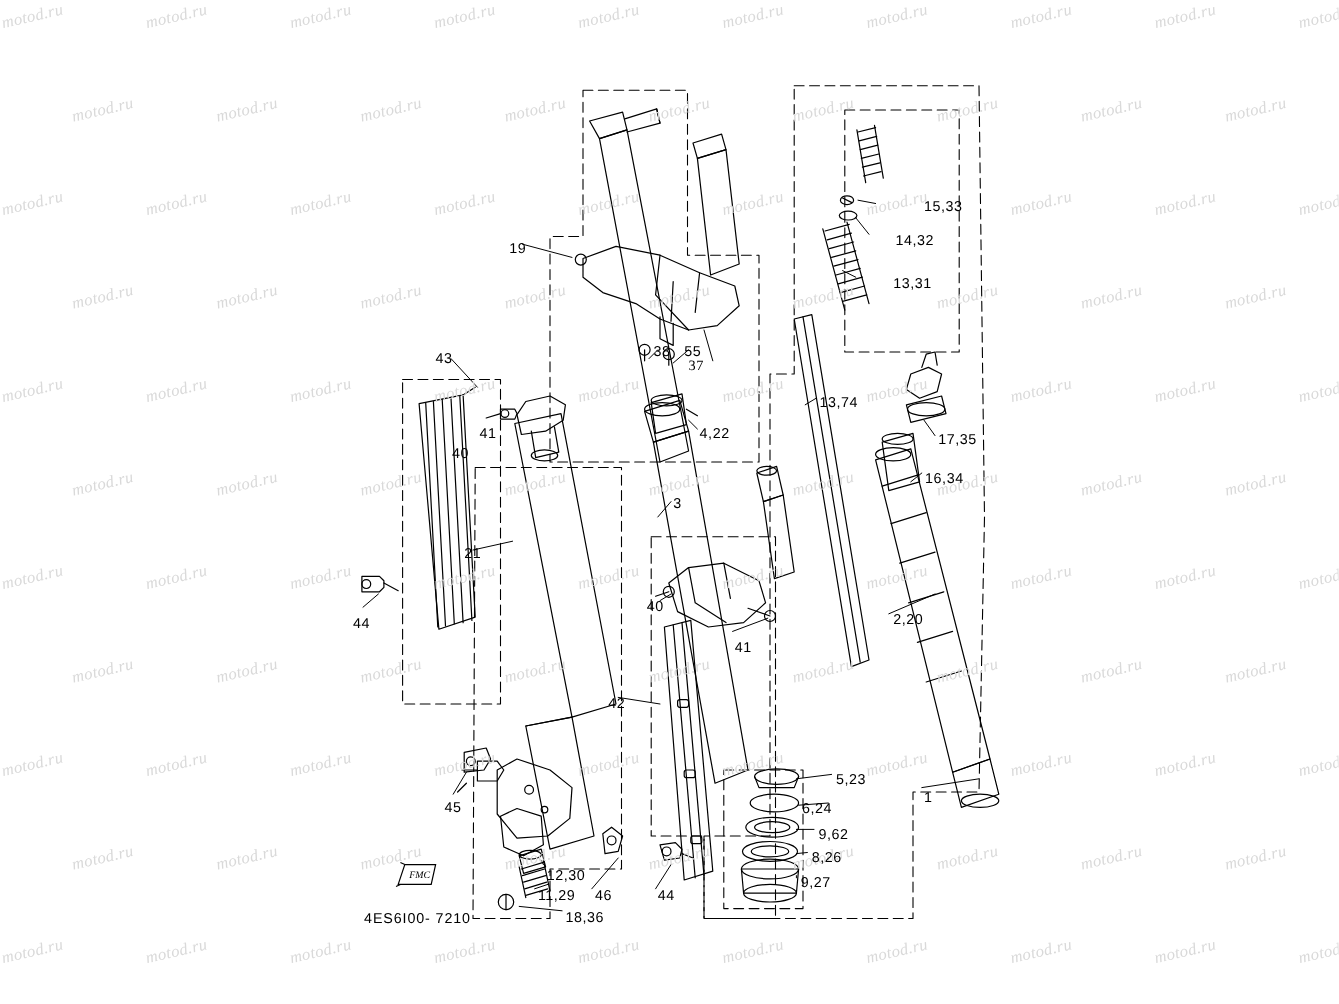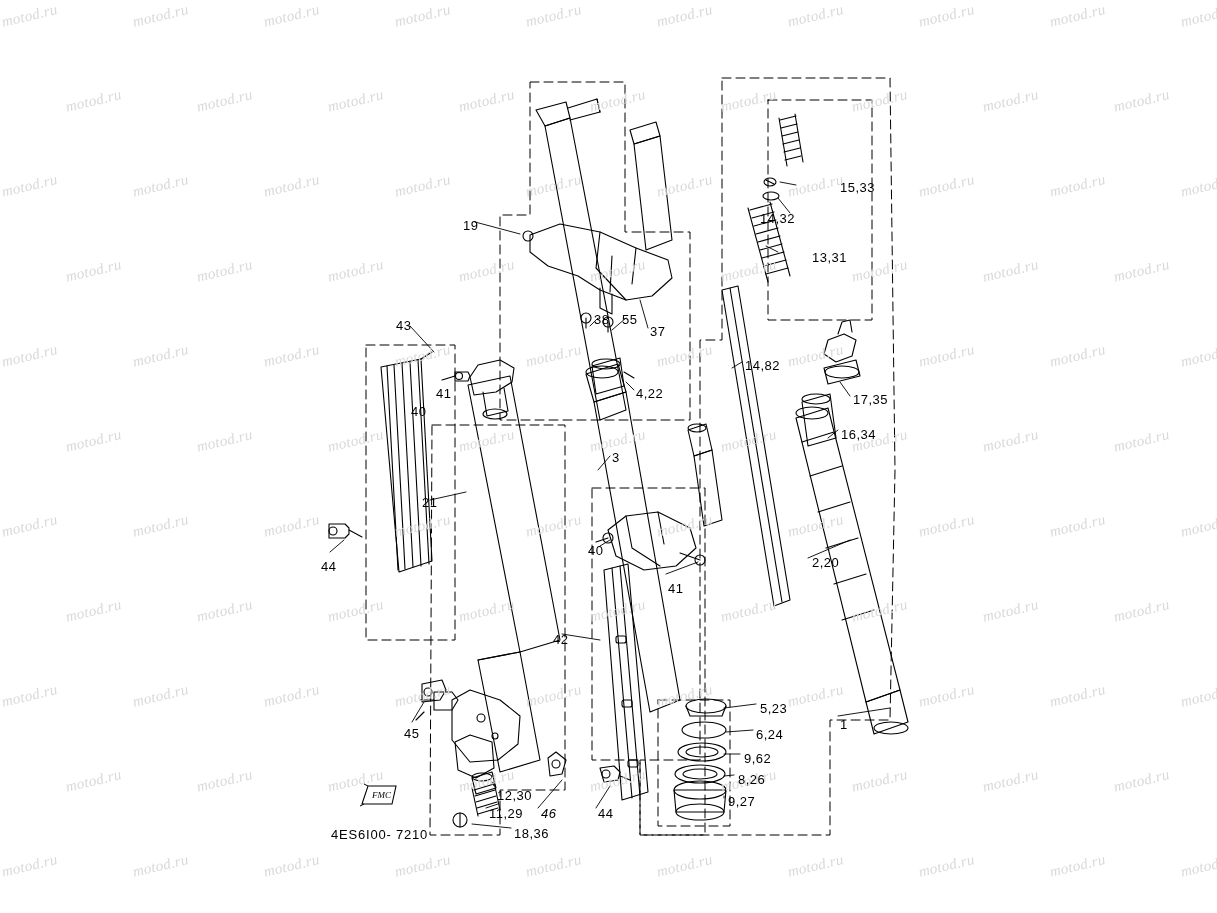--- a/index.html
+++ b/index.html
@@ -425,49 +425,49 @@
       <div class="wm" style="left: 655px; top: 864px;">motod.ru</div>
       <div class="wm" style="left: 786px; top: 864px;">motod.ru</div>
       <div class="wm" style="left: 917px; top: 864px;">motod.ru</div>
       <div class="wm" style="left: 1048px; top: 864px;">motod.ru</div>
       <div class="wm" style="left: 1179px; top: 864px;">motod.ru</div>
     </div>
 
   <div id="labels">
       <div class="lbl" style="left: 463px; top: 218px;">19</div>
       <div class="lbl" style="left: 800px; top: 180px; margin-left: 40px;">15,33</div>
-      <div class="lbl" style="left: 760px; top: 211px;">14,32</div>
+      <div class="lbl" style="left: 814px; top: 211px;">14,32</div>
       <div class="lbl" style="left: 812px; top: 250px;">13,31</div>
       <div class="lbl" style="left: 396px; top: 318px;">43</div>
-      <div class="lbl" style="left: 650px; top: 324px;">37</div>
+      <div class="lbl" style="left: 626px; top: 324px; font-family: Liberation Serif, serif;">37</div>
       <div class="lbl" style="left: 594px; top: 312px;">38</div>
       <div class="lbl" style="left: 622px; top: 312px;">55</div>
-      <div class="lbl" style="left: 745px; top: 358px;">14,82</div>
+      <div class="lbl" style="left: 745px; top: 358px;">13,74</div>
       <div class="lbl" style="left: 436px; top: 386px;">41</div>
       <div class="lbl" style="left: 636px; top: 386px;">4,22</div>
       <div class="lbl" style="left: 411px; top: 404px;">40</div>
       <div class="lbl" style="left: 853px; top: 392px;">17,35</div>
       <div class="lbl" style="left: 841px; top: 427px;">16,34</div>
       <div class="lbl" style="left: 612px; top: 450px;">3</div>
       <div class="lbl" style="left: 422px; top: 495px;">21</div>
       <div class="lbl" style="left: 321px; top: 559px;">44</div>
       <div class="lbl" style="left: 588px; top: 543px;">40</div>
       <div class="lbl" style="left: 812px; top: 555px;">2,20</div>
       <div class="lbl" style="left: 668px; top: 581px;">41</div>
       <div class="lbl" style="left: 553px; top: 632px;">42</div>
       <div class="lbl" style="left: 840px; top: 717px;">1</div>
       <div class="lbl" style="left: 404px; top: 726px;">45</div>
       <div class="lbl" style="left: 760px; top: 701px;">5,23</div>
-      <div class="lbl" style="left: 756px; top: 727px;">6,24</div>
+      <div class="lbl" style="left: 729px; top: 727px;">6,24</div>
       <div class="lbl" style="left: 744px; top: 751px;">9,62</div>
       <div class="lbl" style="left: 738px; top: 772px;">8,26</div>
       <div class="lbl" style="left: 728px; top: 794px;">9,27</div>
       <div class="lbl" style="left: 497px; top: 788px;">12,30</div>
       <div class="lbl" style="left: 489px; top: 806px;">11,29</div>
-      <div class="lbl" style="left: 541px; top: 806px; font-style: italic;">46</div>
+      <div class="lbl" style="left: 541px; top: 806px;">46</div>
       <div class="lbl" style="left: 598px; top: 806px;">44</div>
       <div class="lbl" style="left: 514px; top: 826px;">18,36</div>
       <div class="lbl code" style="left: 331px; top: 827px;">4ES6I00- 7210</div>
     </div>
 
   <div class="fmc" style="left:358px; top:782px; z-index:9;">
     <svg width="42" height="26" viewBox="0 0 42 26">
       <path d="M4 22 L10 4 L38 4 L34 22 Z" fill="none" stroke="#000" stroke-width="1.1"></path>
       <text x="14" y="16" font-family="Liberation Serif, serif" font-size="9" font-style="italic">FMC</text>
       <path d="M6 22 L2 24 M10 4 L6 2" stroke="#000" stroke-width="1"></path>

